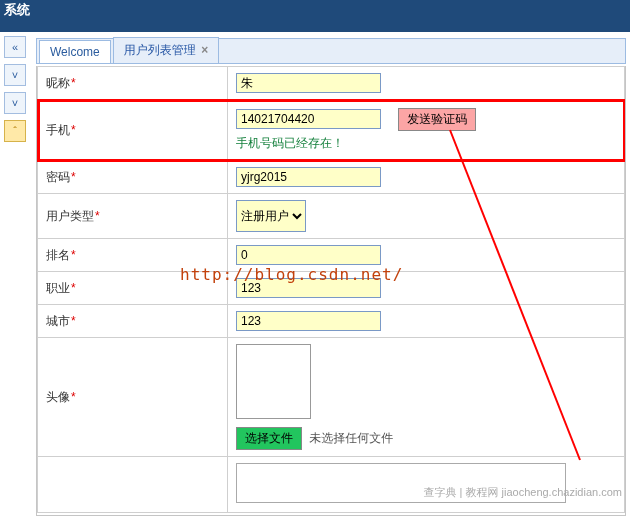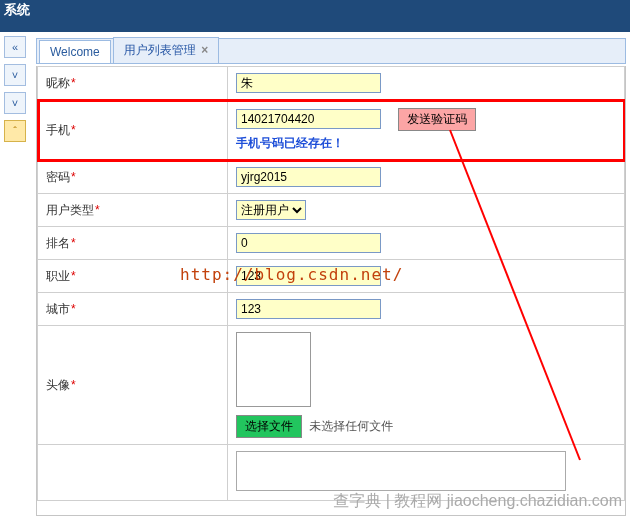--- a/index.html
+++ b/index.html
@@ -10,29 +10,29 @@
   .tab-area { position: absolute; left: 36px; top: 38px; right: 4px; height: 26px; border: 1px solid #9cbbe2; background: #e6eef9; display: flex; align-items: flex-end; padding: 2px 2px 0 2px; }
   .tab { padding: 4px 10px; border: 1px solid #9cbbe2; border-bottom: none; margin-right: 2px; background: #fff; cursor: pointer; color: #2b5c9e; font-size: 12px; }
   .tab.active { background: #e6eef9; font-weight: normal; color: #2857a5; }
   .tab-close { color: #888; margin-left: 2px; font-weight: bold; }
   .form-area { position: absolute; left: 36px; top: 66px; right: 4px; bottom: 4px; border: 1px solid #c5c5c5; border-top: none; background: #fff; overflow: hidden; }
   .form-table { width: 100%; border-collapse: collapse; }
   .form-table td { border: 1px solid #cfcfcf; padding: 6px 8px; vertical-align: middle; }
   .label-cell { width: 190px; color: #333; font-size: 12px; }
   .req { color: #d00; margin-left: 1px; }
   .val-cell input[type="text"], .val-cell input[type="password"] { background: #ffffc8; border: 1px solid #7a99c6; padding: 2px 4px; font-size: 12px; width: 145px; height: 20px; }
-  .val-cell select { background: #ffffc8; border: 1px solid #7a99c6; font-size: 12px; height: 20px; }
+  .val-cell select { background: #ffffc8; border: 1px solid #7a99c6; font-size: 12px; height: 32px; }
   .send-btn { background: #fca5a5; border: 1px solid #888; padding: 2px 8px; font-size: 12px; cursor: pointer; margin-left: 14px; }
-  .error-msg { color: #1d4ed8; margin-top: 4px; font-size: 12px; font-weight: bold; }
+  .error-msg { color: #15803d; margin-top: 4px; font-size: 12px; }
   .highlight-row { outline: 3px solid #ff0000; outline-offset: -2px; }
   .avatar-box { width: 75px; height: 75px; border: 1px solid #999; background: #fff; margin-bottom: 8px; }
   .file-btn { background: #22c55e; border: 1px solid #888; padding: 2px 8px; font-size: 12px; cursor: pointer; }
   .file-text { color: #555; margin-left: 4px; }
   .watermark { position: absolute; left: 180px; top: 265px; color: #c2410c; font-size: 16px; letter-spacing: 1px; pointer-events: none; font-family: monospace; }
-  .watermark2 { position: absolute; right: 8px; bottom: 8px; color: #aaa; font-size: 16px; pointer-events: none; }
+  .watermark2 { position: absolute; right: 8px; bottom: 20px; color: #aaa; font-size: 11px; pointer-events: none; }
   .red-line { position: absolute; pointer-events: none; }
   .red-line svg { overflow: visible; }
   .textarea-cell textarea { width: 330px; height: 40px; border: 1px solid #aaa; resize: none; }
 </style>
 </head>
 <body>
 
 <div class="header-bar">
   <span>系统</span>
 </div>

